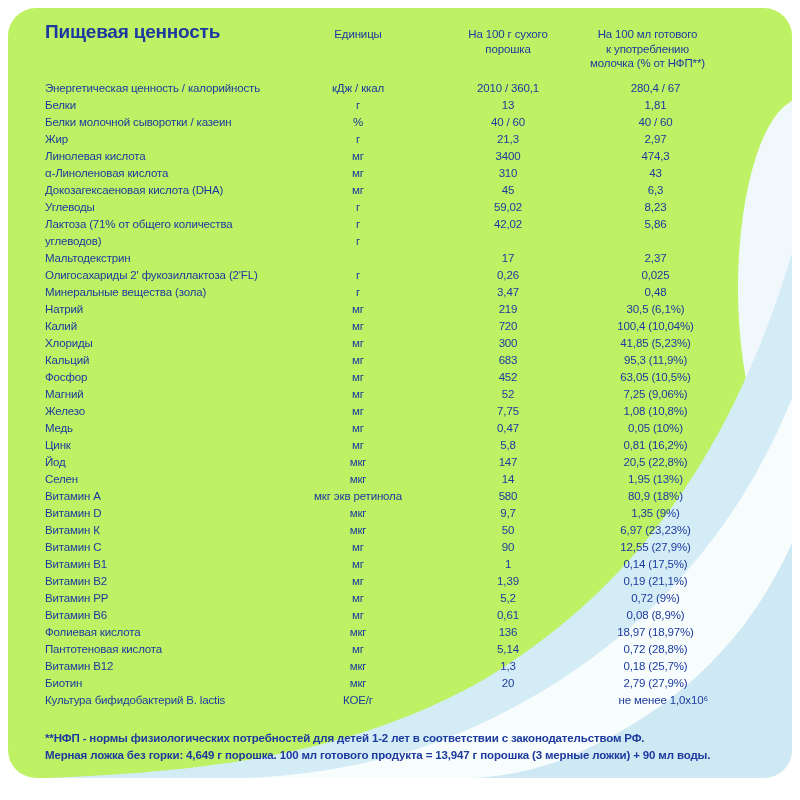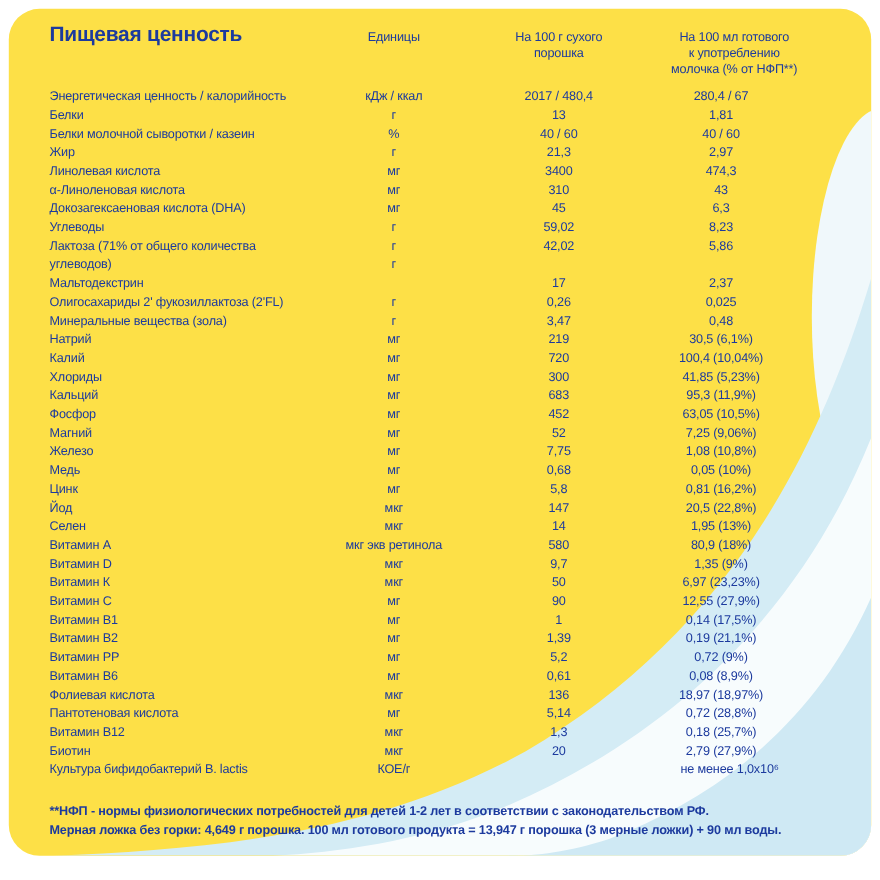--- a/index.html
+++ b/index.html
@@ -3,35 +3,35 @@
 <meta charset="utf-8">
 <style>
   html,body{margin:0;padding:0;}
   body{
     width:800px;height:800px;background:#ffffff;overflow:hidden;position:relative;
     font-family:"Liberation Sans", sans-serif;
     -webkit-font-smoothing:antialiased;
   }
   .card{
     position:absolute;left:8px;top:8px;width:784px;height:770px;
-    background:#fde047;border-radius:28px;overflow:hidden;
+    background:#bef264;border-radius:28px;overflow:hidden;
   }
   .waves{position:absolute;left:0;top:0;width:100%;height:100%;}
   .content{position:absolute;left:0;top:0;width:100%;height:100%;color:#1c3a9e;}
   .title{
     position:absolute;left:37px;top:13px;
     font-size:19px;font-weight:700;letter-spacing:-0.2px;
   }
   .colhead{
     position:absolute;top:19px;font-size:11.5px;font-weight:400;
     text-align:center;white-space:pre-line;line-height:14.5px;letter-spacing:-0.15px;
   }
   .colhead.units{left:290px;width:120px;}
   .colhead.g100{left:420px;width:160px;}
-  .colhead.ml100{left:572px;width:175px;}
+  .colhead.ml100{left:552px;width:175px;}
   .ntable{position:absolute;left:37px;top:72px;width:663px;}
   .row{
     display:grid;grid-template-columns:258px 110px 190px 105px;
     height:17px;line-height:17px;font-size:11.5px;font-weight:400;letter-spacing:-0.15px;
   }
   .cell{white-space:nowrap;overflow:visible;}
   .c-label{text-align:left;}
   .c-unit,.c-val{text-align:center;}
   .c-span{grid-column:3 / 5;text-align:right;padding-left:80px;}
   .footnotes{
@@ -60,21 +60,21 @@
 порошка</div>
     <div class="colhead ml100">На 100 мл готового
 к употреблению
 молочка (% от НФП**)</div>
 
     <div class="ntable">
       <div id="tbody">
           <div class="row">
             <div class="cell c-label">Энергетическая ценность / калорийность</div>
             <div class="cell c-unit">кДж / ккал</div>
-            <div class="cell c-val">2017 / 480,4</div>
+            <div class="cell c-val">2010 / 360,1</div>
             <div class="cell c-val">280,4 / 67</div>
           </div>
           <div class="row">
             <div class="cell c-label">Белки</div>
             <div class="cell c-unit">г</div>
             <div class="cell c-val">13</div>
             <div class="cell c-val">1,81</div>
           </div>
           <div class="row">
             <div class="cell c-label">Белки молочной сыворотки / казеин</div>
@@ -180,21 +180,21 @@
           </div>
           <div class="row">
             <div class="cell c-label">Железо</div>
             <div class="cell c-unit">мг</div>
             <div class="cell c-val">7,75</div>
             <div class="cell c-val">1,08 (10,8%)</div>
           </div>
           <div class="row">
             <div class="cell c-label">Медь</div>
             <div class="cell c-unit">мг</div>
-            <div class="cell c-val">0,68</div>
+            <div class="cell c-val">0,47</div>
             <div class="cell c-val">0,05 (10%)</div>
           </div>
           <div class="row">
             <div class="cell c-label">Цинк</div>
             <div class="cell c-unit">мг</div>
             <div class="cell c-val">5,8</div>
             <div class="cell c-val">0,81 (16,2%)</div>
           </div>
           <div class="row">
             <div class="cell c-label">Йод</div>

